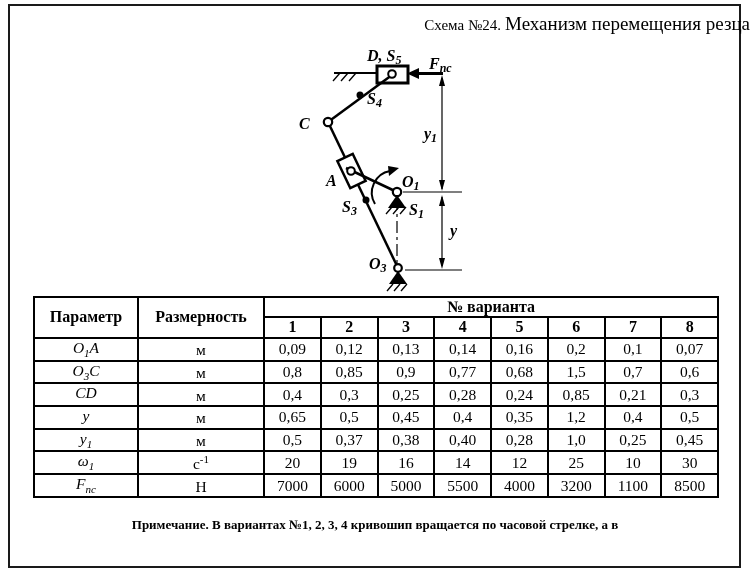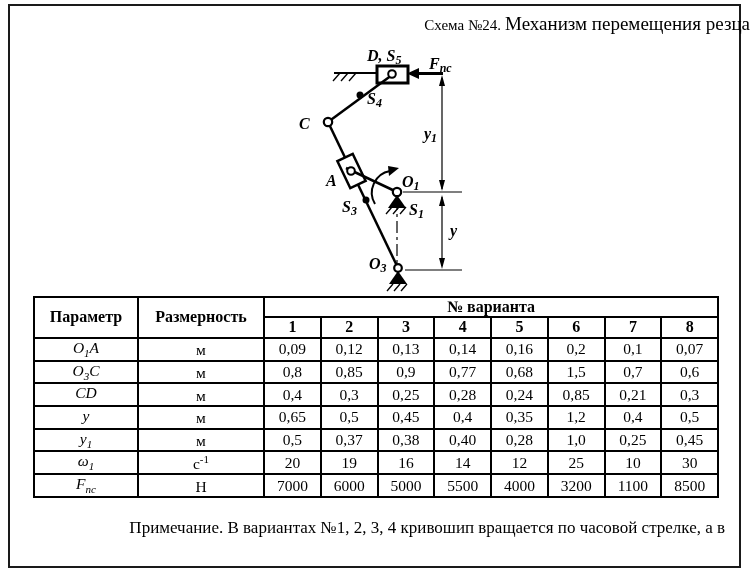--- a/index.html
+++ b/index.html
@@ -12,22 +12,22 @@
   svg text{font-family:"Liberation Serif",serif;font-style:italic;font-weight:bold;}
   #paramtable{position:absolute;left:33px;top:296px;width:684px;height:191px;
       border-collapse:collapse;table-layout:fixed;}
   #paramtable td,#paramtable th{border:2px solid #000;padding:0;text-align:center;
       vertical-align:middle;line-height:1.15;}
   #paramtable th{font-size:16px;font-weight:bold;}
   #paramtable td{font-size:15.5px;}
   .pcell{font-style:italic;font-size:16px;margin-left:18px;}
   sub{font-size:11px;}
   sup{font-size:11px;}
-  #note{position:absolute;left:25px;top:517px;width:700px;text-align:right;
-      font-weight:normal;font-size:17px;line-height:1.25;}
+  #note{position:absolute;left:25px;top:517px;width:700px;text-align:center;
+      font-weight:bold;font-size:13px;line-height:1.25;}
 </style>
 </head>
 <body>
 
 <div id="page">
   <div id="frame"></div>
 
   <div id="title">
     <span class="pre">Схема №24.</span>
     <span class="main">Механизм перемещения резца</span>

